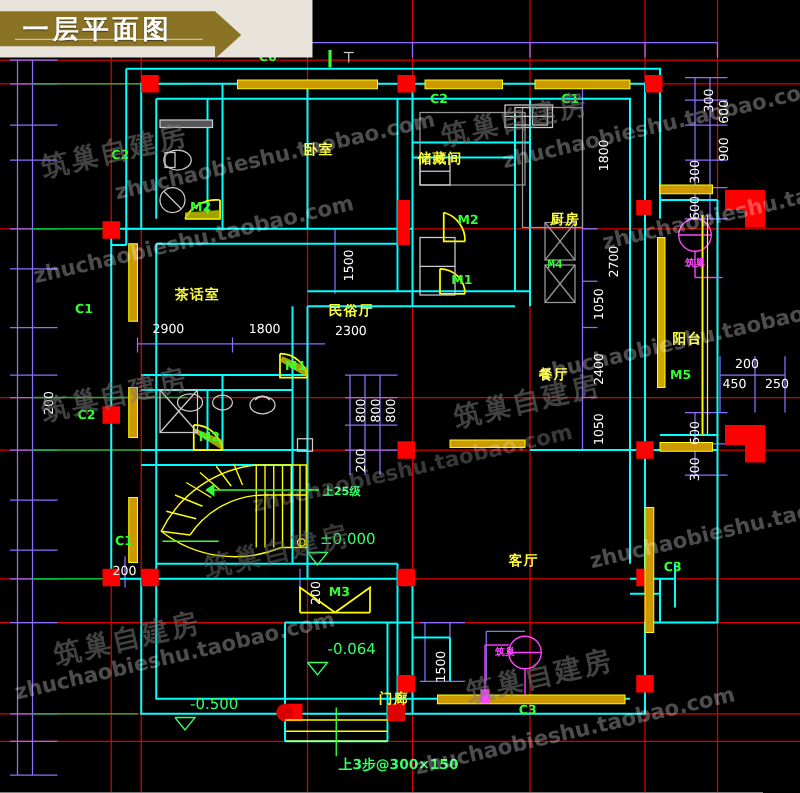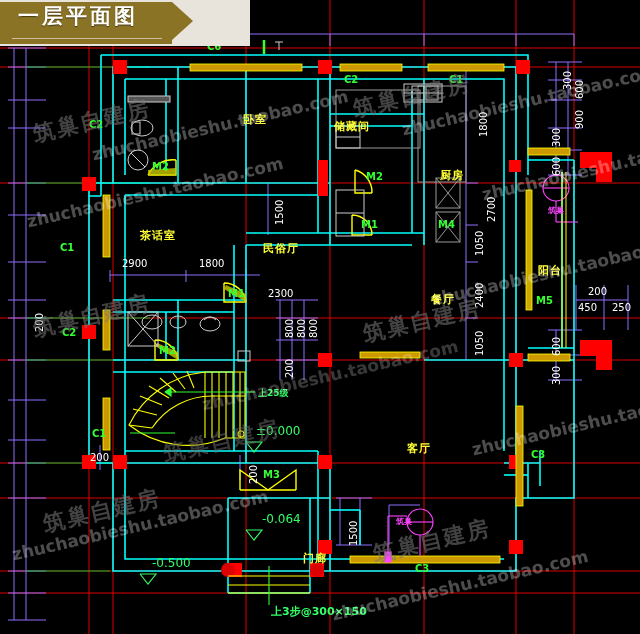--- a/index.html
+++ b/index.html
@@ -28,21 +28,21 @@
   #banner {
     position: absolute;
     left: 0; top: 4px;
     height: 38px;
     z-index: 40;
     display: flex;
     align-items: center;
   }
   .banner-body {
     position: relative;
-    height: 42px;
+    height: 28px;
     padding: 0 34px 0 18px;
     background: #8a7324;
     display: flex;
   }
   .banner-body::after {
     content: "";
     position: absolute;
     right: -21px; top: 0;
     width: 0; height: 0;
     border-top: 19px solid transparent;
@@ -448,29 +448,29 @@
   <div class="lbl t-win" style="left:449px; top:74px;">C1</div>
   <div class="lbl t-win" style="left:60px;  top:242px;">C1</div>
   <div class="lbl t-win" style="left:62px;  top:327px;">C2</div>
   <div class="lbl t-win" style="left:92px;  top:428px;">C1</div>
   <div class="lbl t-win" style="left:531px; top:449px;">C3</div>
   <div class="lbl t-win" style="left:415px; top:563px;">C3</div>
 
   <div class="lbl t-win" style="left:152px; top:161px;">M2</div>
   <div class="lbl t-win" style="left:366px; top:171px;">M2</div>
   <div class="lbl t-win" style="left:361px; top:219px;">M1</div>
-  <div class="lbl t-win" style="left:438px; top:219px;">M4</div>
+  <div class="lbl t-win" style="left:438px; top:207px;font-family:Liberation Mono, monospace;">M4</div>
   <div class="lbl t-win" style="left:228px; top:288px;">M1</div>
   <div class="lbl t-win" style="left:159px; top:345px;">M2</div>
   <div class="lbl t-win" style="left:536px; top:295px;text-align:center;">M5</div>
   <div class="lbl t-win" style="left:263px; top:469px;">M3</div>
 
   <div class="lbl t-dim" style="left:122px; top:258px;">2900</div>
   <div class="lbl t-dim" style="left:199px; top:258px;">1800</div>
-  <div class="lbl t-dim" style="left:268px; top:260px;margin-top:28px;">2300</div>
+  <div class="lbl t-dim" style="left:268px; top:260px;">2300</div>
   <div class="lbl t-dim" style="left:90px; top:452px;">200</div>
   <div class="lbl t-dim" style="left:588px; top:286px;">200</div>
   <div class="lbl t-dim" style="left:578px; top:302px;">450</div>
   <div class="lbl t-dim" style="left:612px; top:302px;">250</div>
 
   <div class="lbl t-dimv" style="left:274px; top:225px;">1500</div>
   <div class="lbl t-dimv" style="left:478px; top:137px;">1800</div>
   <div class="lbl t-dimv" style="left:486px; top:222px;">2700</div>
   <div class="lbl t-dimv" style="left:474px; top:256px;">1050</div>
   <div class="lbl t-dimv" style="left:474px; top:308px;">2400</div>

